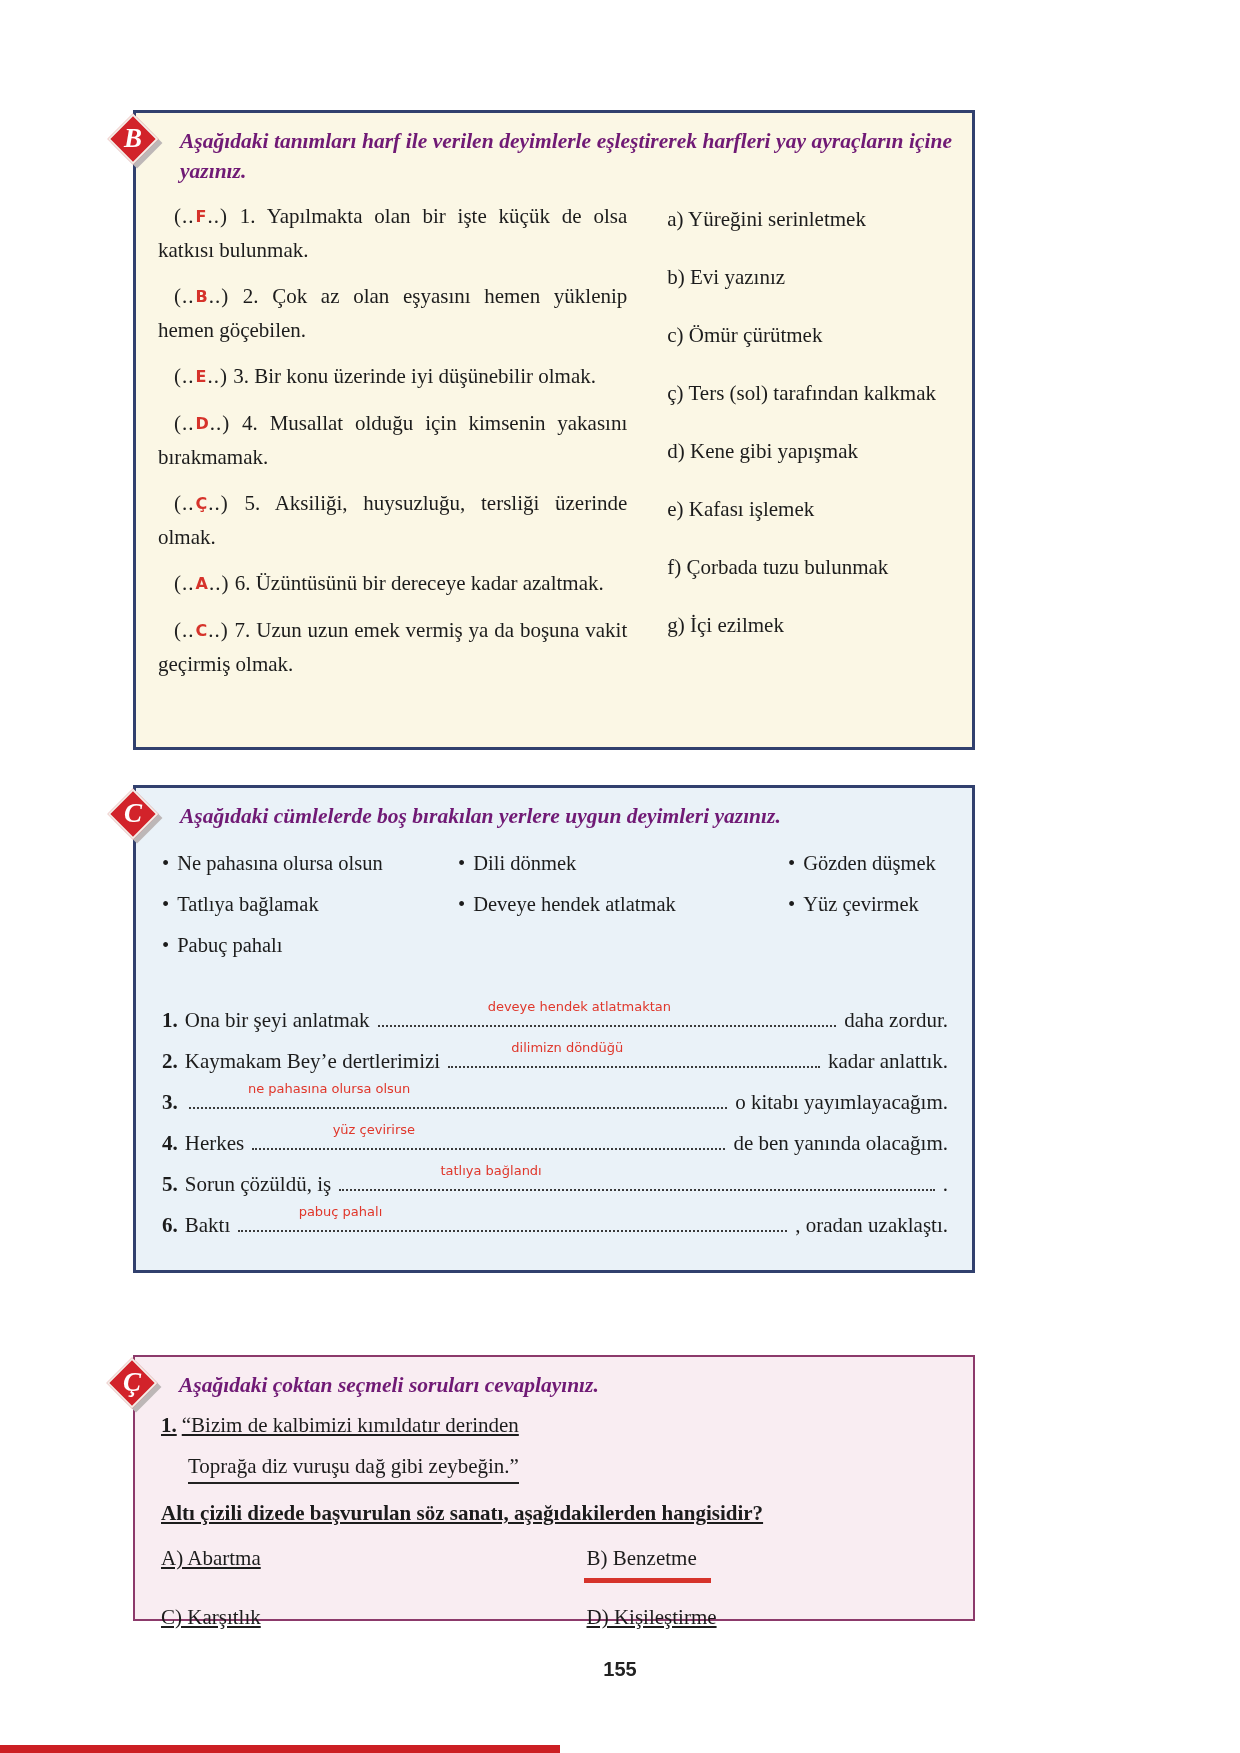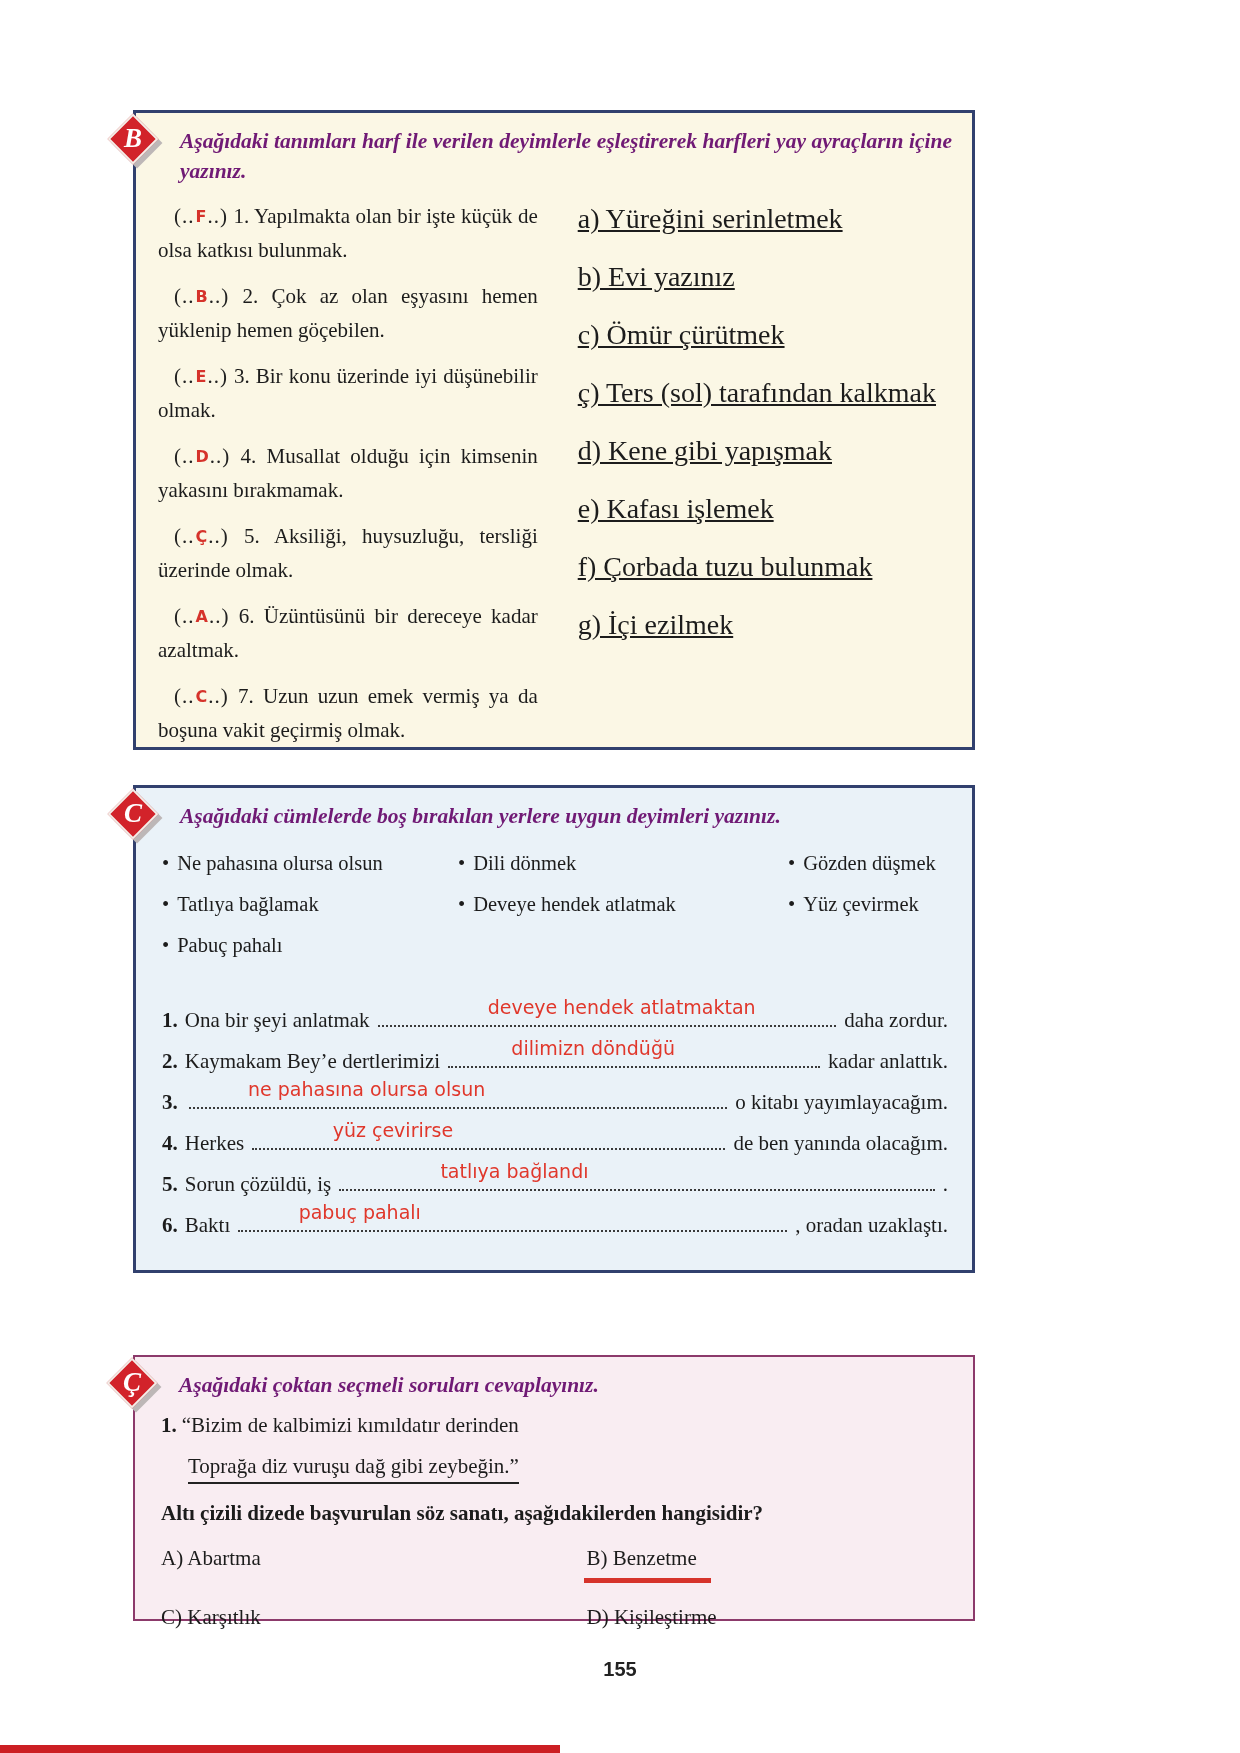--- a/index.html
+++ b/index.html
@@ -49,21 +49,21 @@
   .b-right { flex: 1; padding-left: 36px; padding-top: 2px; }
   .def {
     margin: 0 0 13px 0; font-size: 21px; line-height: 33px;
     text-align: justify; text-indent: 16px;
   }
   .paren { color: #222222; letter-spacing: 1px; }
   .ans-letter {
     color: #d6332b; font-family: "DejaVu Sans", sans-serif;
     font-weight: bold; font-size: 16px; position: relative; top: -1px; padding: 0 1px;
   }
-  .opt { margin: 0 0 24px 4px; font-size: 28px; line-height: 34px; white-space: nowrap; text-decoration: underline; }
+  .opt { margin: 0 0 24px 4px; font-size: 21px; line-height: 34px; white-space: nowrap; }
 
   
   .wordbank {
     display: grid; grid-template-columns: 296px 330px 1fr;
     row-gap: 13px; margin: 18px 22px 0 26px;
     font-size: 20.5px; line-height: 28px;
   }
   .wb-item { white-space: nowrap; }
   .bullet { margin-right: 8px; }
   .sentences { margin: 48px 24px 0 26px; }
@@ -74,31 +74,31 @@
   .fill:first-child { margin-top: 0; }
   .num { font-weight: bold; margin-right: 7px; }
   .pre { margin-right: 4px; white-space: nowrap; }
   .post { margin-left: 4px; white-space: nowrap; }
   .blank {
     flex: 1; height: 2px; border-bottom: 2px dotted #3a3a3a;
     position: relative; margin: 0 4px;
   }
   .hand {
     position: absolute; bottom: 5px; white-space: nowrap;
-    color: #e0372b; font-family: "DejaVu Sans", sans-serif; font-size: 19px;
+    color: #e0372b; font-family: "DejaVu Sans", sans-serif; font-size: 13px;
   }
   .blank-1 .hand { left: 24%; }
   .blank-2 .hand { left: 17%; }
   .blank-3 .hand { left: 11%; }
   .blank-4 .hand { left: 17%; }
   .blank-5 .hand { left: 17%; }
   .blank-6 .hand { left: 11%; }
 
   
-  .mc { margin: 4px 24px 0 26px; font-size: 21px; }
+  .mc { margin: 4px 24px 0 26px; font-size: 21px; text-decoration: underline; }
   .verse1 { margin: 8px 0 0 0; line-height: 30px; }
   .verse1 .num { margin-right: 5px; }
   .verse2 { margin: 11px 0 0 27px; line-height: 30px; }
   .underlined { border-bottom: 2px solid #222222; padding-bottom: 1px; display: inline-block; }
   .question { font-weight: bold; margin: 14px 0 0 0; line-height: 30px; }
   .opts-grid {
     display: grid; grid-template-columns: 54% 46%;
     margin-top: 16px; row-gap: 20px; line-height: 28px;
   }
   .sel-underline {

